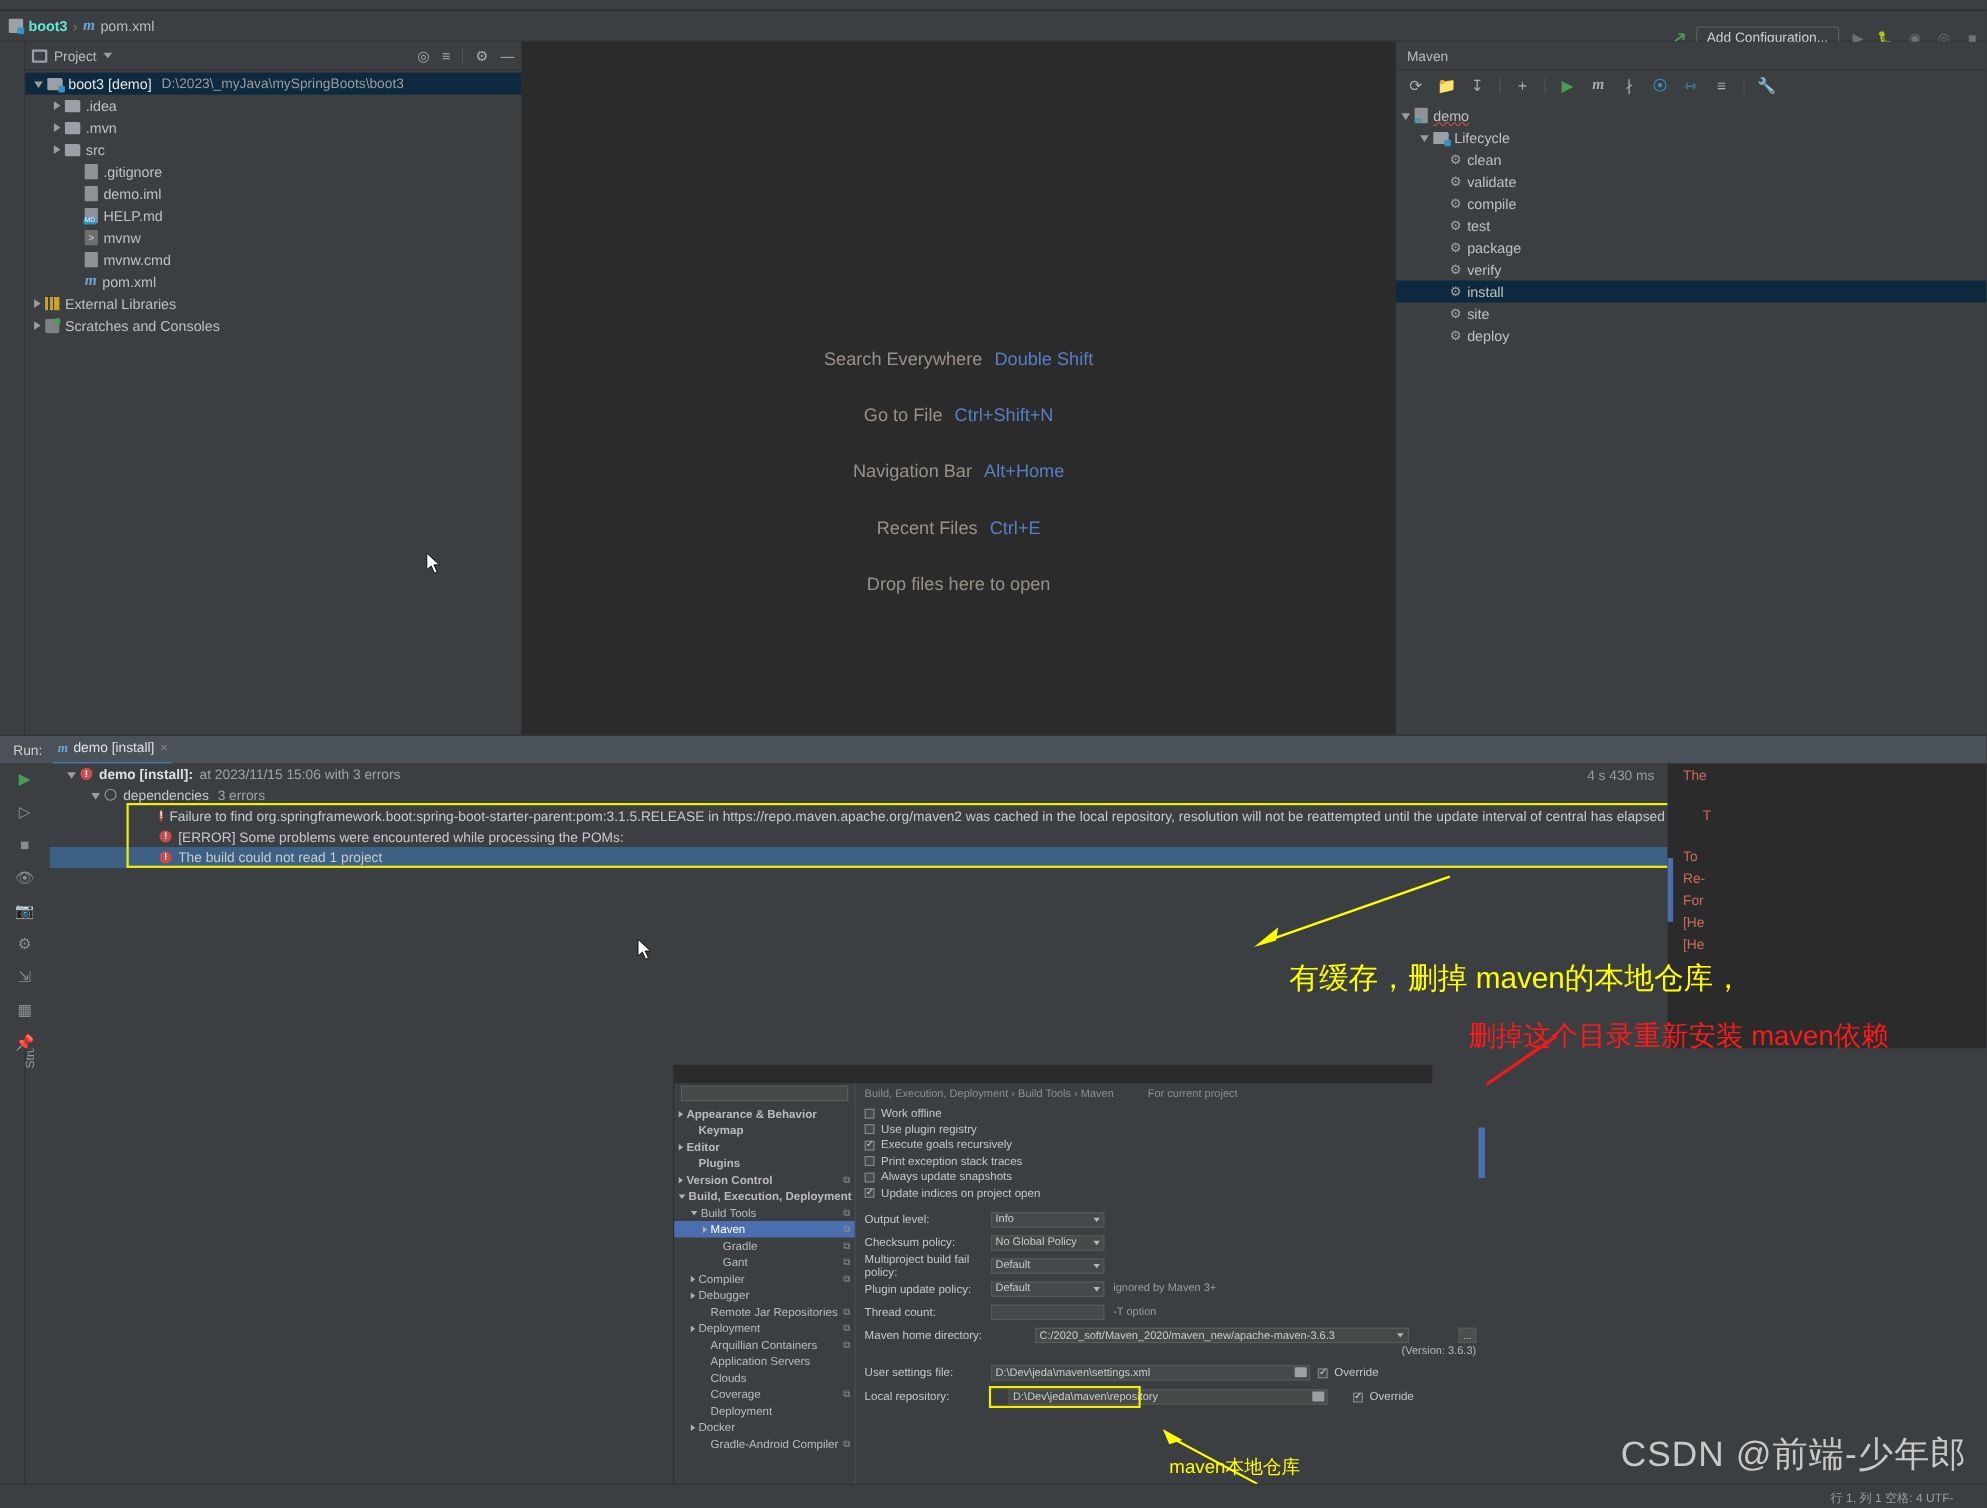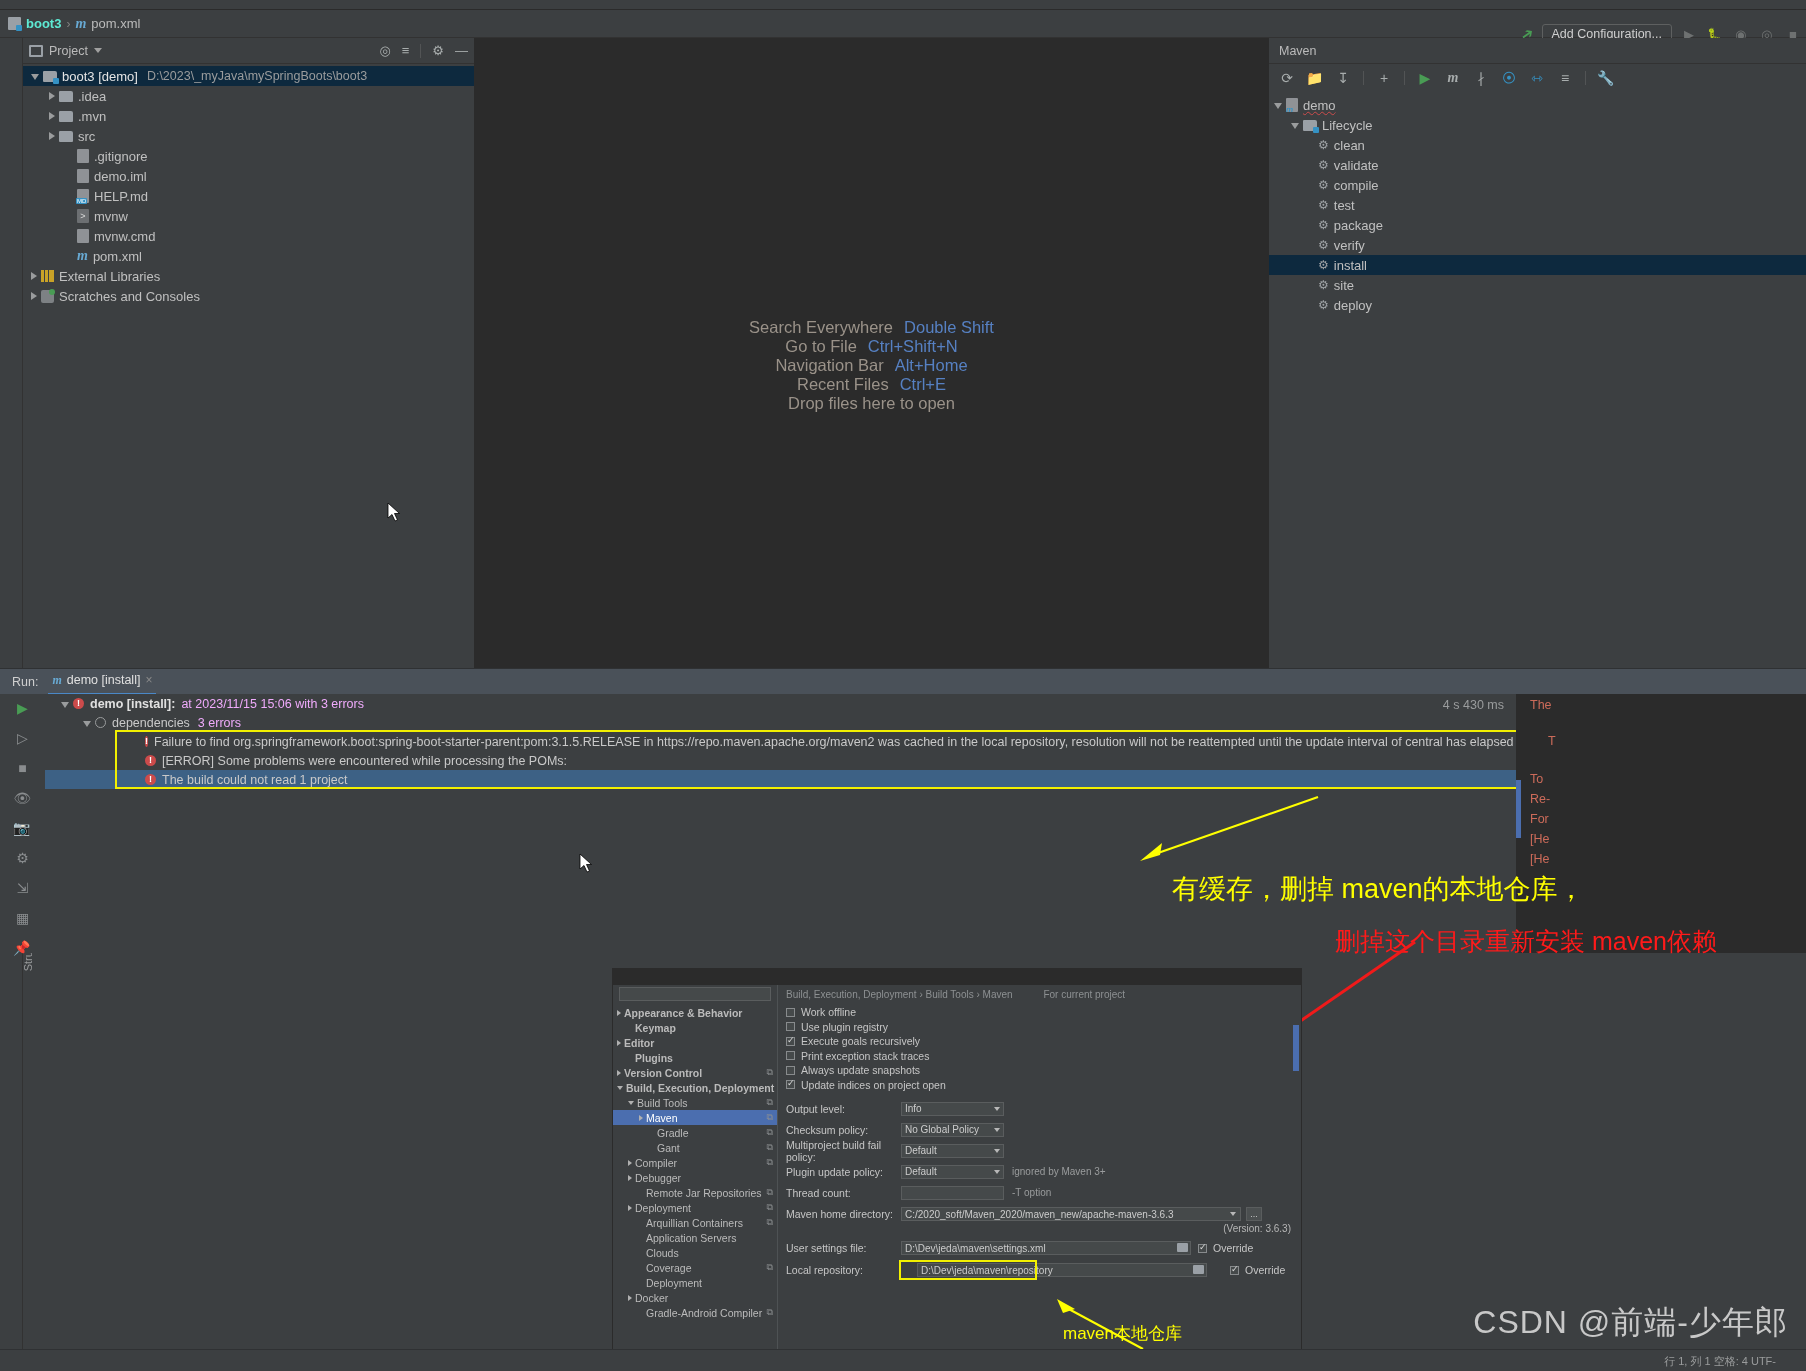--- a/index.html
+++ b/index.html
@@ -85,21 +85,21 @@
   .fileico.sh { background:#6c6f72; color:#ddd; font-size:9px; text-align:center; line-height:14px; }
   .libico { width: 13px; height: 12px; margin-right: 5px; background: linear-gradient(90deg,#c9a227 0 3px, transparent 3px 4px, #c9a227 4px 7px, transparent 7px 8px, #c9a227 8px 11px); }
   .scratchico { width:13px;height:13px;margin-right:5px;background:#7d8184;border-radius:2px;position:relative;}
   .scratchico:after{content:"";position:absolute;right:-1px;top:-1px;width:6px;height:6px;background:#499c54;border-radius:50%;}
 
   
   .editor {
     position: absolute; left: 474px; top: 38px; width: 795px; height: 630px;
     background: #2b2b2b;
   }
-  .hints { position:absolute; left: 0; right: 0; top: 280px; display:flex; flex-direction:column; }
+  .hints { position:absolute; left: 0; right: 0; top: 280px; display:flex; flex-direction:column; gap:32px; }
   .hintrow { display:flex; justify-content:center; gap: 11px; font-size: 16.5px; }
   .hint-label { color: #9a9289; }
   .hint-key { color: #5680c2; }
 
   
   .maven-panel {
     position: absolute; left: 1269px; top: 38px; width: 537px; height: 630px;
     background: #3c3f41;
   }
   .mv-title { height: 26px; display:flex; align-items:center; padding-left: 10px; font-size: 12.5px; color: #bbbbbb; border-bottom:1px solid #323232;}
@@ -125,21 +125,21 @@
   .run-gutter { width: 45px; background:#3c3f41; padding-top:6px; display:flex; flex-direction:column; align-items:center; gap:14px; }
   .rg { color:#8a8d8f; font-size:14px; }
   .rg.green { color:#499c54; }
   .run-out { position:relative; flex:1; background:#3c3f41; overflow:hidden;}
   .run-right { width: 290px; background:#2b2b2b; position:relative;}
 
   .errline { height:19px; display:flex; align-items:center; font-size:12.5px; color:#c9c9c9; white-space:nowrap;}
   .errline.sel { background:#3d6185; }
   .errdot { width:11px;height:11px;border-radius:50%;background:#cc4b4b;color:#fff;font-size:9px;line-height:11px;text-align:center;margin-right:6px;font-weight:bold;}
   .errdot.gray { background:transparent;border:1.5px solid #9a9c9d;color:transparent;}
-  .muted { color:#f0abfc; }
+  .muted { color:#a3a3a3; }
   .bold { font-weight:bold; color:#e0e0e0; }
   .yellow-box { position:absolute; border:2px solid #f2f000; }
 
   .rtext { position:absolute; font-size:12.5px; color:#cc6b5a; white-space:nowrap; }
 
   
   .anno-yellow { position:absolute; color:#ffff00; font-size:27px; white-space:nowrap; }
   .anno-red { position:absolute; color:#ff1a1a; font-size:25px; white-space:nowrap; }
   .anno-small { position:absolute; color:#ffff00; font-size:17px; white-space:nowrap; }
 
@@ -655,21 +655,21 @@
             </div>
             <div class="frow">
               <span class="flabel">Thread count:</span>
               <span class="ftext" style="width: 103px;">
                 <span></span>
               </span>
               <span class="fnote">-T option</span>
             </div>
           </div>
 
-        <div class="frow" style="height:22px;">
+        <div class="frow" style="height:22px;gap:40px;">
           <span class="flabel">Maven home directory:</span>
           <span class="ftext" style="width:340px;">
             <span>C:/2020_soft/Maven_2020/maven_new/apache-maven-3.6.3</span>
             <span style="position:absolute;right:4px;top:4px;width:0;height:0;border-left:3.5px solid transparent;border-right:3.5px solid transparent;border-top:4px solid #b8b8b8;"></span>
           </span>
           <span class="dotbtn" style="margin-left:5px;">...</span>
         </div>
         <div style="font-size:10px;color:#b6b6b6;margin-left:115px;margin-top:-2px;margin-bottom:3px;text-align:right;">(Version: 3.6.3)</div>
 
         <div class="frow" style="height:22px;">

